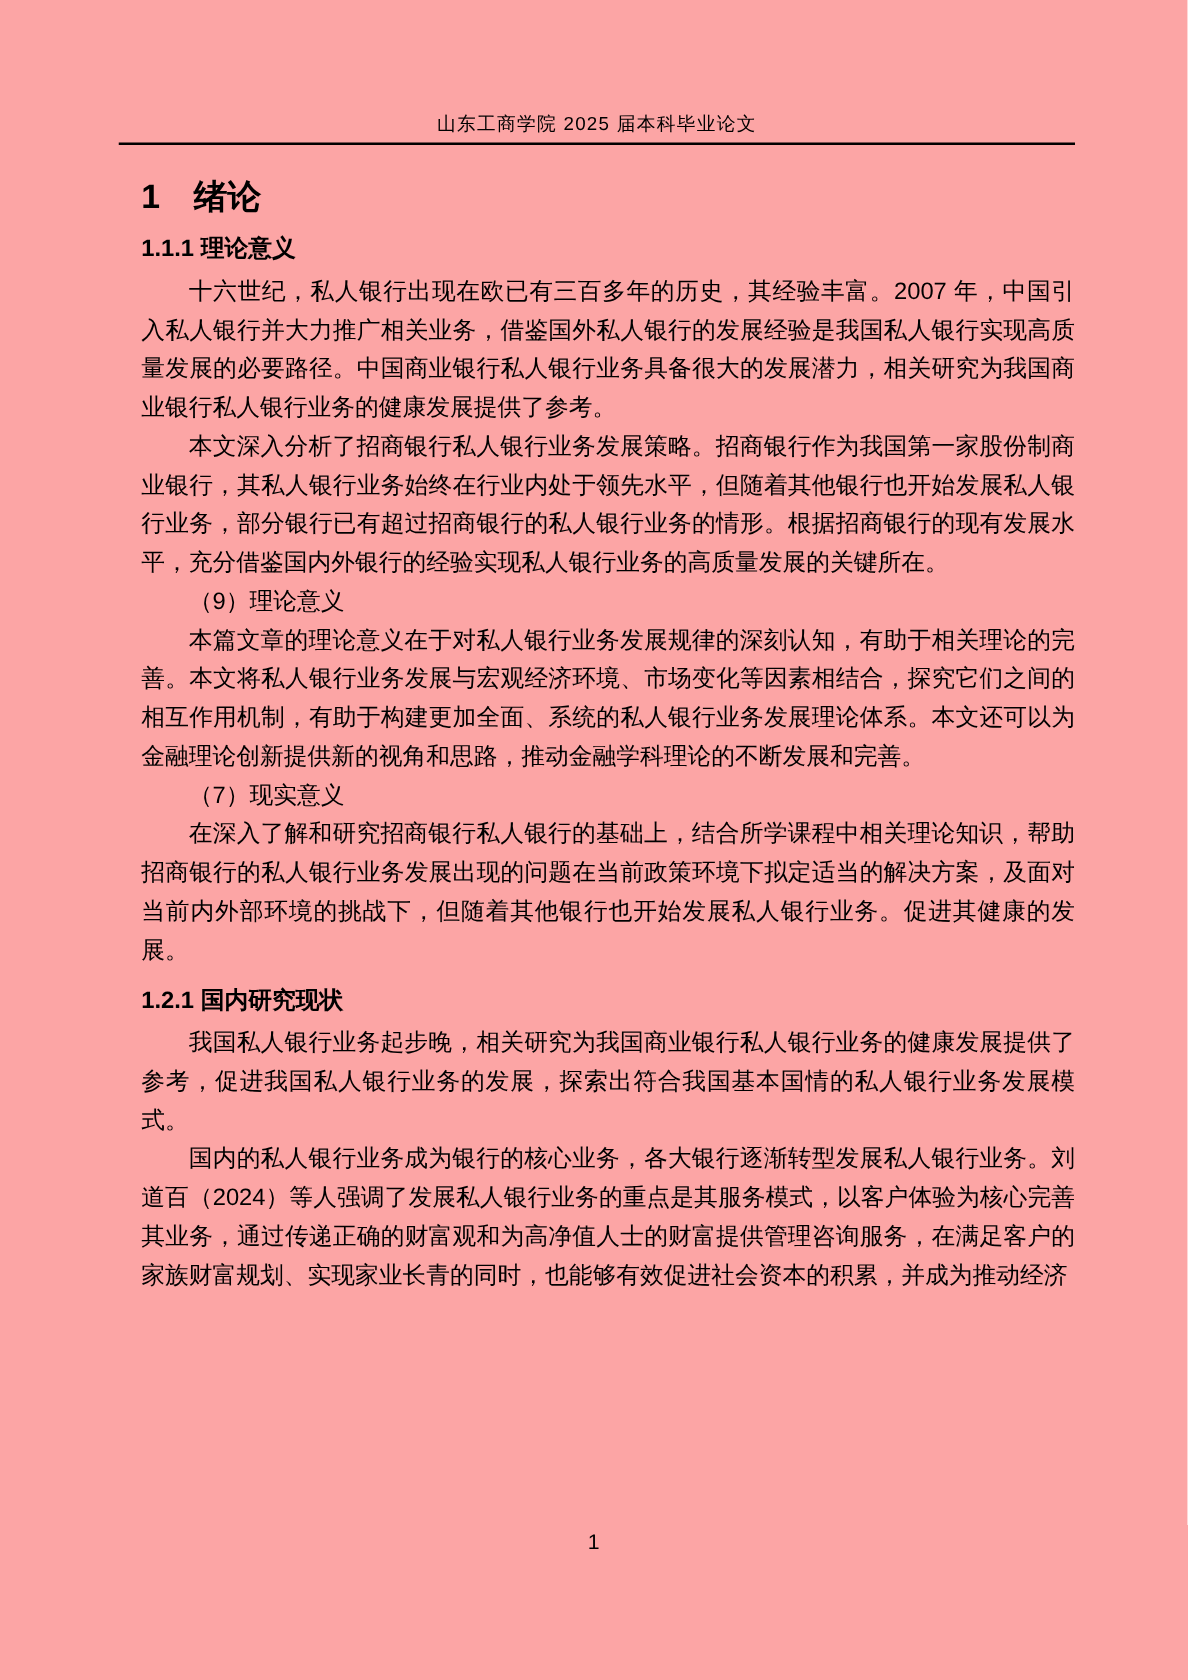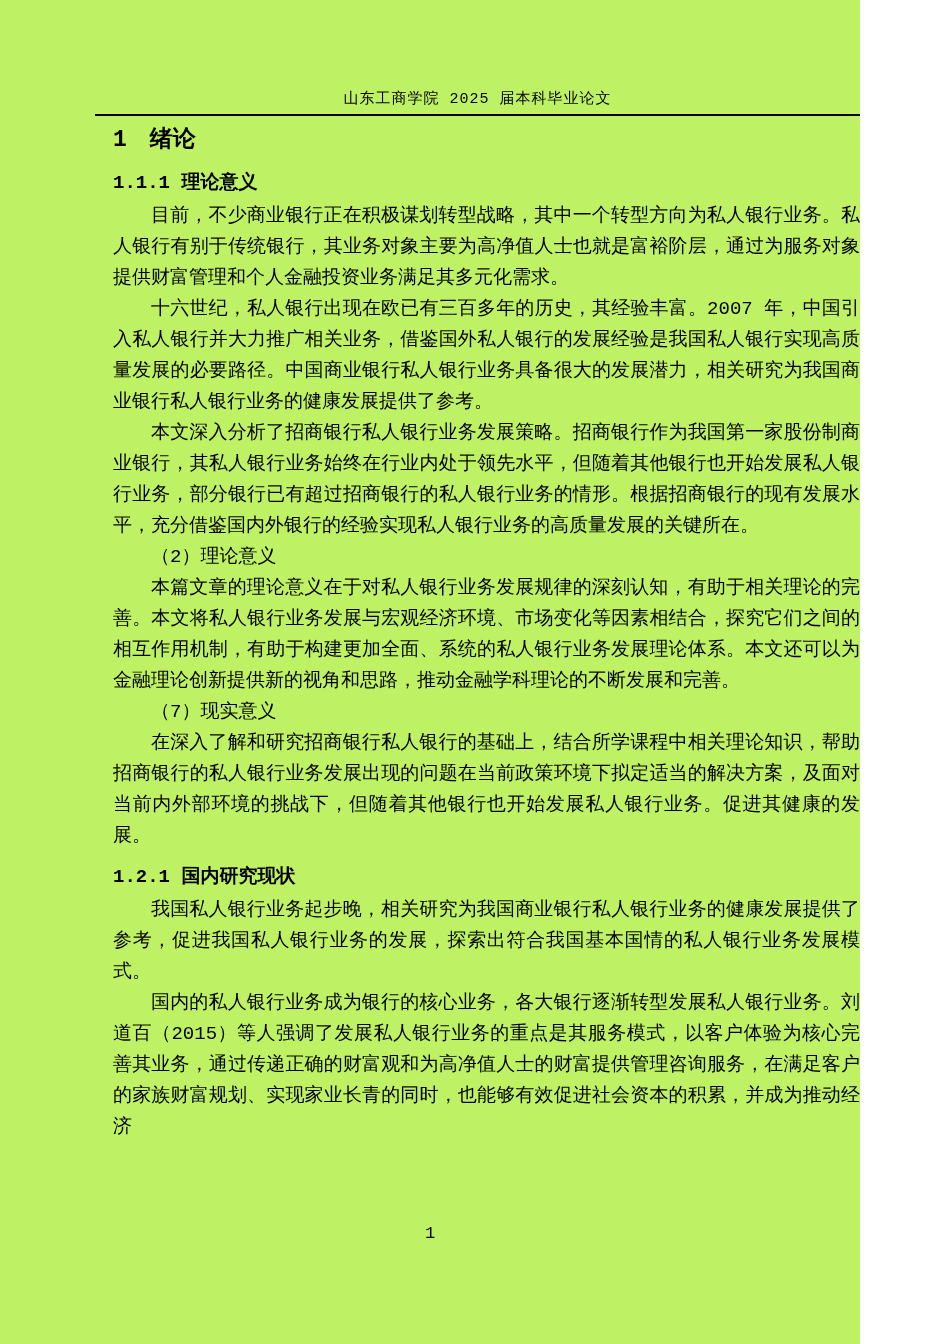--- a/index.html
+++ b/index.html
@@ -1,45 +1,45 @@
 <!DOCTYPE html>
 <html><head>
 <meta charset="utf-8">
 <style>
   * { margin: 0; padding: 0; box-sizing: border-box; }
   html, body { background: #ffffff; }
   .page {
     position: relative;
-    width: 860px;
+    width: 950px;
     height: 1344px;
-    background: #bef264;
+    background: #fca5a5;
     color: #000000;
     overflow: hidden;
-    font-family: Liberation Mono, monospace;
+    font-family: Liberation Sans, sans-serif;
   }
   .content {
     position: absolute;
     top: 90px;
     left: 95px;
     width: 765px;
   }
   .doc-header {
     text-align: center;
     font-size: 15px;
     line-height: 19px;
     letter-spacing: 1px;
     padding-bottom: 5px;
     border-bottom: 2px solid #000;
   }
   .doc-body { margin-left: 18px; }
   .h1 {
-    font-size: 23px;
+    font-size: 27px;
     line-height: 36px;
     font-weight: 700;
-    margin-top: 6px;
+    margin-top: 23px;
   }
   .h2 {
     font-size: 22px;
     line-height: 30px;
     font-weight: 700;
     margin-top: 14px;
     margin-bottom: 4px;
   }
   .h3 {
     font-size: 19px;
@@ -74,33 +74,32 @@
       <span>山东工商学院 2025 届本科毕业论文</span>
     </div>
 
     <div class="doc-body">
 
       <div class="h1">1　绪论</div>
 
 
       <div class="h3">1.1.1 理论意义</div>
 
-      <p class="para">目前，不少商业银行正在积极谋划转型战略，其中一个转型方向为私人银行业务。私人银行有别于传统银行，其业务对象主要为高净值人士也就是富裕阶层，通过为服务对象提供财富管理和个人金融投资业务满足其多元化需求。</p>
       <p class="para">十六世纪，私人银行出现在欧已有三百多年的历史，其经验丰富。2007 年，中国引入私人银行并大力推广相关业务，借鉴国外私人银行的发展经验是我国私人银行实现高质量发展的必要路径。中国商业银行私人银行业务具备很大的发展潜力，相关研究为我国商业银行私人银行业务的健康发展提供了参考。</p>
       <p class="para">本文深入分析了招商银行私人银行业务发展策略。招商银行作为我国第一家股份制商业银行，其私人银行业务始终在行业内处于领先水平，但随着其他银行也开始发展私人银行业务，部分银行已有超过招商银行的私人银行业务的情形。根据招商银行的现有发展水平，充分借鉴国内外银行的经验实现私人银行业务的高质量发展的关键所在。</p>
 
 
-      <p class="para">（2）理论意义</p>
+      <p class="para">（9）理论意义</p>
       <p class="para">本篇文章的理论意义在于对私人银行业务发展规律的深刻认知，有助于相关理论的完善。本文将私人银行业务发展与宏观经济环境、市场变化等因素相结合，探究它们之间的相互作用机制，有助于构建更加全面、系统的私人银行业务发展理论体系。本文还可以为金融理论创新提供新的视角和思路，推动金融学科理论的不断发展和完善。</p>
       <p class="para">（7）现实意义</p>
       <p class="para">在深入了解和研究招商银行私人银行的基础上，结合所学课程中相关理论知识，帮助招商银行的私人银行业务发展出现的问题在当前政策环境下拟定适当的解决方案，及面对当前内外部环境的挑战下，但随着其他银行也开始发展私人银行业务。促进其健康的发展。</p>
 
 
       <div class="h3">1.2.1 国内研究现状</div>
 
       <p class="para">我国私人银行业务起步晚，相关研究为我国商业银行私人银行业务的健康发展提供了参考，促进我国私人银行业务的发展，探索出符合我国基本国情的私人银行业务发展模式。</p>
-      <p class="para">国内的私人银行业务成为银行的核心业务，各大银行逐渐转型发展私人银行业务。刘道百（2015）等人强调了发展私人银行业务的重点是其服务模式，以客户体验为核心完善其业务，通过传递正确的财富观和为高净值人士的财富提供管理咨询服务，在满足客户的家族财富规划、实现家业长青的同时，也能够有效促进社会资本的积累，并成为推动经济</p>
+      <p class="para">国内的私人银行业务成为银行的核心业务，各大银行逐渐转型发展私人银行业务。刘道百（2024）等人强调了发展私人银行业务的重点是其服务模式，以客户体验为核心完善其业务，通过传递正确的财富观和为高净值人士的财富提供管理咨询服务，在满足客户的家族财富规划、实现家业长青的同时，也能够有效促进社会资本的积累，并成为推动经济</p>
 
     </div>
   </div>
 
   <div class="footer">1</div>
 </div>
 
 </body></html>

